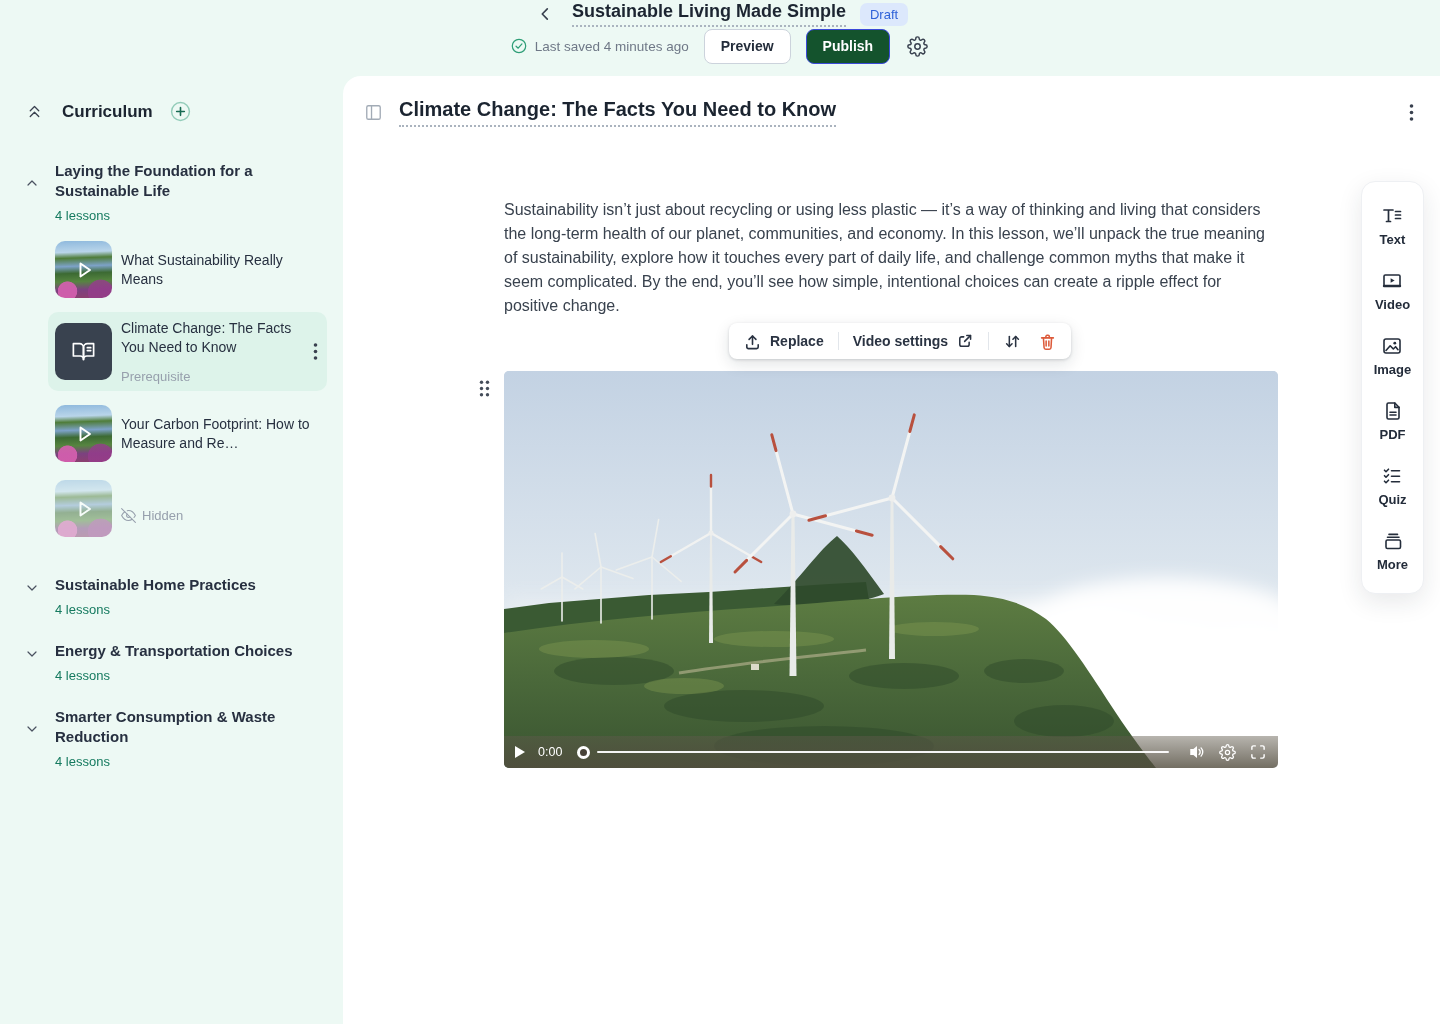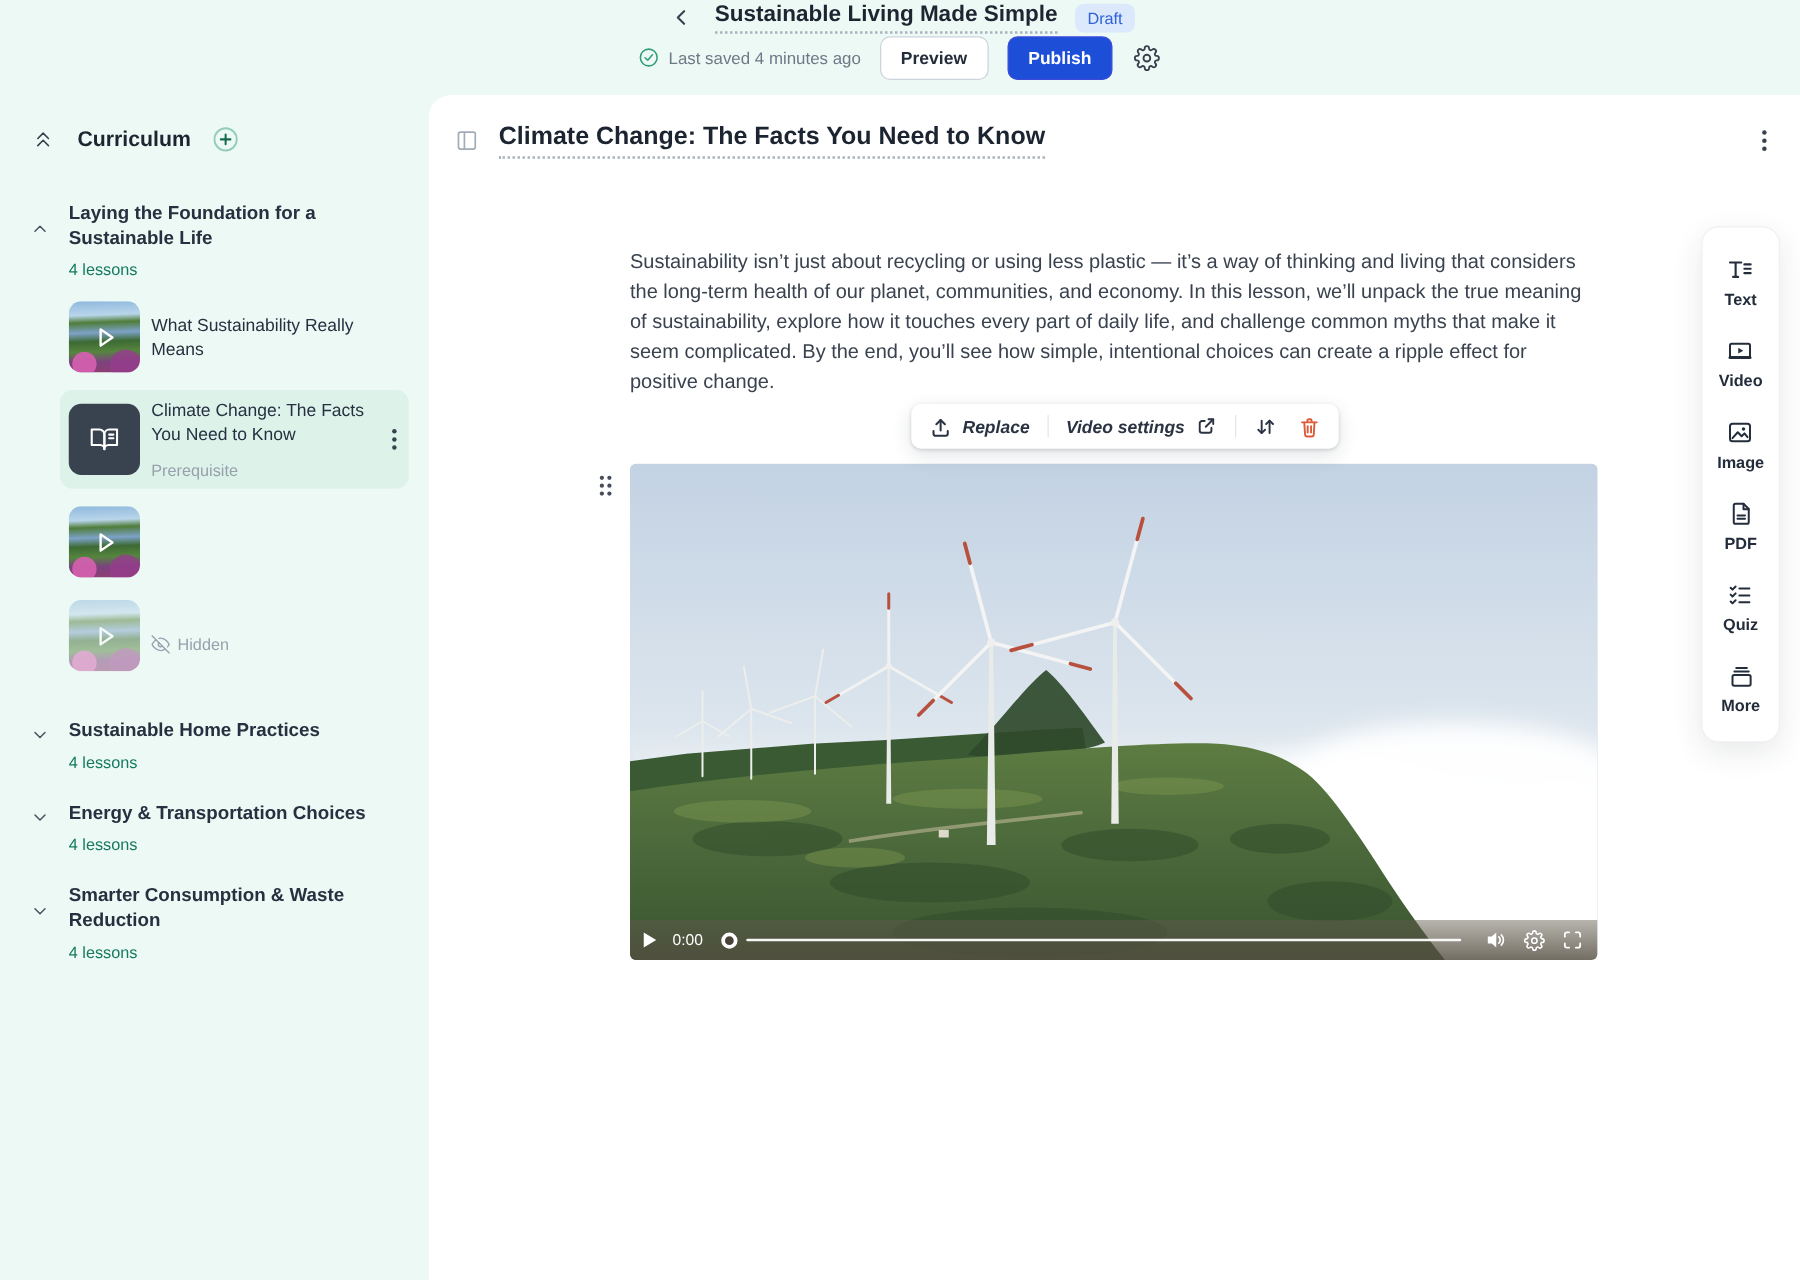--- a/index.html
+++ b/index.html
@@ -18,21 +18,21 @@
   .icon-btn { background:none; border:none; padding:2px; cursor:pointer; display:flex; align-items:center; justify-content:center; }
   .course-title { font-size:18px; font-weight:700; color:#1c2531; margin:0;
     border-bottom:2px dotted #aab4bf; padding-bottom:3px; white-space:nowrap; }
   .badge { background:#dce8fc; color:#2f62d8; font-size:13px; font-weight:500;
     padding:5px 10px; border-radius:7px; line-height:1; }
   .tb-right { display:flex; align-items:center; gap:15px; }
   .saved { display:flex; align-items:center; gap:7px; color:#6f7887; font-size:13.5px; }
   .btn { font-family:inherit; font-size:14px; font-weight:600; border-radius:8px;
     padding:9px 16px; cursor:pointer; line-height:1.1; }
   .btn-preview { background:#fff; border:1px solid #ccd3dc; color:#232c3a; }
-  .btn-publish { background:#1d4ed8; border:1px solid #3b4ad9; color:#fff; }
+  .btn-publish { background:#14532d; border:1px solid #3b4ad9; color:#fff; }
 
   
   .sidebar { position:absolute; top:76px; left:0; width:343px; bottom:0;
     padding:22px 16px 20px; overflow:hidden; }
   .curr-header { display:flex; align-items:center; padding-left:8px; margin-bottom:36px; }
   .curr-title { font-size:17px; font-weight:700; margin:0 0 0 17px; color:#1c2531; }
   .add-btn { margin-left:14px; }
   .section { margin-bottom:24px; }
   .section-head { display:flex; gap:15px; padding-left:8px; align-items:flex-start; cursor:pointer; }
   .chev { flex:none; margin-top:2px; }
@@ -64,21 +64,21 @@
     border-bottom:2px dotted #aab3be; padding-bottom:4px; }
   .head-kebab { margin-left:auto; }
   .paragraph { position:absolute; top:122px; left:161px; width:774px;
     font-size:16px; line-height:24px; color:#39424e; }
 
   .toolbar { position:absolute; top:247px; left:386px; height:36px; z-index:6;
     background:#fff; border-radius:8px;
     box-shadow:0 1px 3px rgba(20,30,45,.16), 0 5px 16px rgba(20,30,45,.12);
     display:flex; align-items:center; padding:0 12px; gap:12px; }
   .tool { display:flex; align-items:center; gap:8px; font-family:inherit; font-size:14px;
-    font-weight:600; color:#2a3342; background:none; border:none; cursor:pointer; padding:4px 2px;font-style:italic; }
+    font-weight:600; color:#2a3342; background:none; border:none; cursor:pointer; padding:4px 2px; }
   .tb-divider { width:1px; height:18px; background:#e2e6eb; }
 
   .drag-handle { position:absolute; top:301px; left:133px; cursor:grab; }
 
   .video { position:absolute; top:295px; left:161px; width:774px; height:397px;
     border-radius:5px; overflow:hidden; background:#cdd9e4; }
   .video svg.scene { position:absolute; inset:0; display:block; }
   .player-bar { position:absolute; left:0; right:0; bottom:0; height:32px;
     background:linear-gradient(180deg, rgba(96,90,76,.45), rgba(84,78,64,.82));
     display:flex; align-items:center; padding:0 11px; gap:9px; }
@@ -196,20 +196,23 @@
           </button>
         </div>
 
         <div class="lesson">
           <div class="thumb">
             <span class="play">
               <svg width="24" height="24" viewBox="0 0 24 24">
                   <path d="M8.5 5.5 18 12l-9.5 6.5z" fill="none" stroke="#fff" stroke-width="1.9" stroke-linejoin="round"></path>
                 </svg>
             </span>
+          </div>
+          <div class="lesson-body">
+            <div class="lesson-title">Your Carbon Footprint: How to Measure and Re…</div>
           </div>
         </div>
 
         <div class="lesson">
           <div class="thumb dim">
             <span class="play">
               <svg width="24" height="24" viewBox="0 0 24 24">
                   <path d="M8.5 5.5 18 12l-9.5 6.5z" fill="none" stroke="#fff" stroke-width="1.9" stroke-linejoin="round"></path>
                 </svg>
             </span>

